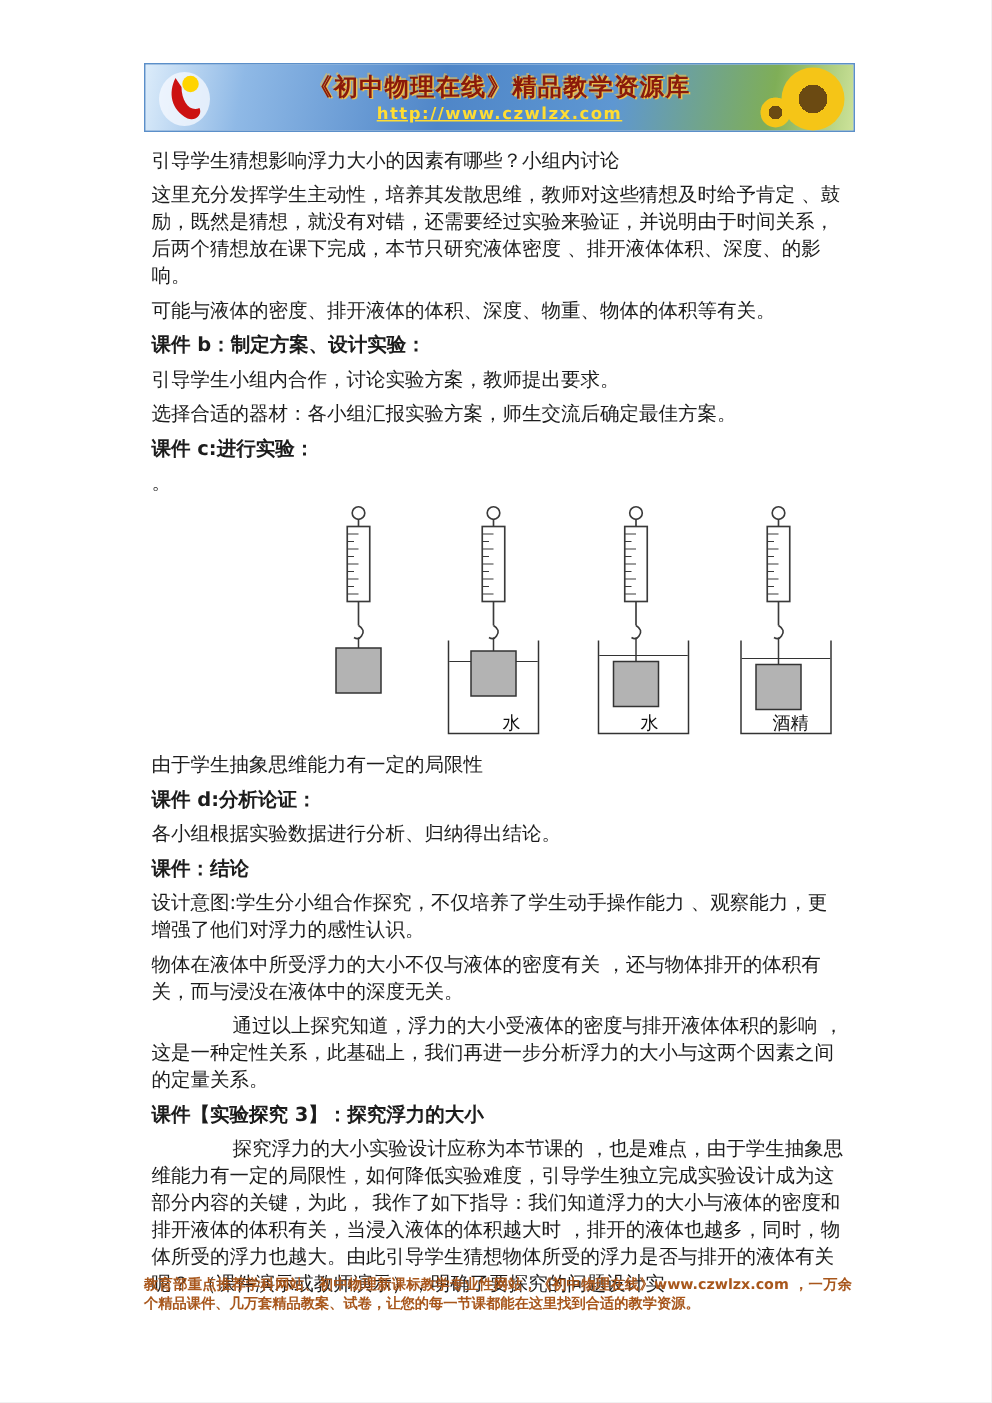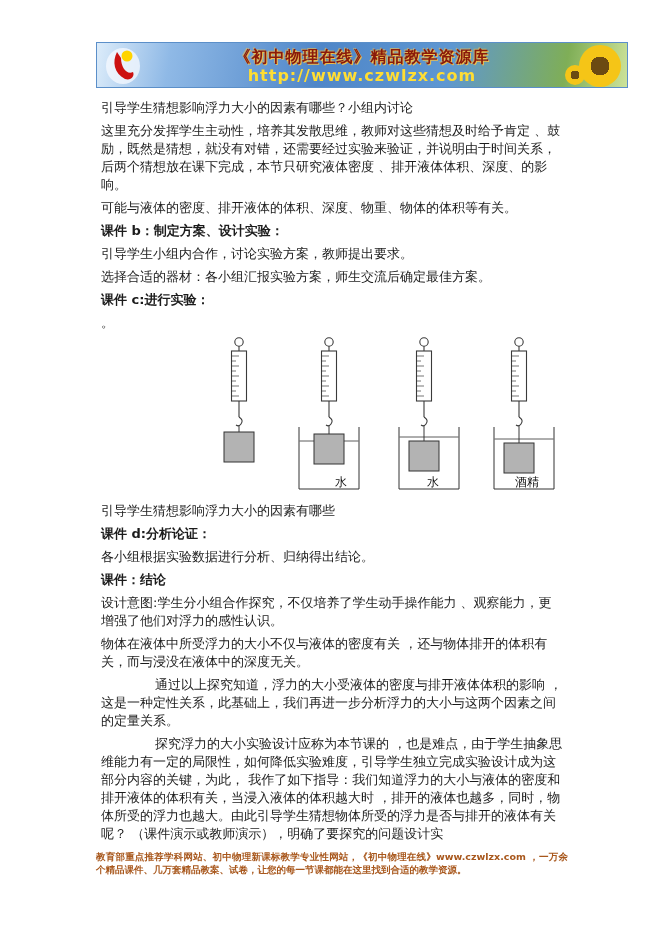--- a/index.html
+++ b/index.html
@@ -2,34 +2,34 @@
 <html><head>
 <meta charset="utf-8">
 <style>
   html,body{margin:0;padding:0;background:#e8e8e8;}
   .page{
     position:relative;width:661px;height:935px;margin:0 auto;background:#ffffff;
     overflow:hidden;font-family:"DejaVu Sans",sans-serif;color:#1c1c1c;
   }
   
   .banner{
-    position:absolute;left:96px;top:42px;width:532px;height:46px;box-sizing:border-box;
+    position:absolute;left:96px;top:42px;width:474px;height:46px;box-sizing:border-box;
     border:1px solid #5b8fc9;
     background:linear-gradient(100deg,#dcecfa 0%,#8fb9e6 14%,#4f86c8 42%,#5e97d2 66%,#7fae57 88%,#cde39a 100%);
     display:flex;align-items:center;
   }
   .banner-logo{position:absolute;left:5px;top:3px;width:42px;height:40px;}
   .banner-text{flex:1;text-align:center;padding-top:2px;line-height:1;}
   .banner-title{
     font-size:16px;font-weight:bold;color:#8a1a0a;letter-spacing:1px;
     text-shadow:1px 1px 0 rgba(243,194,74,.95), -1px -1px 0 rgba(243,194,74,.6);
   }
   .banner-url{
-    display:inline-block;margin-top:3px;font-size:16px;font-weight:bold;
-    color:#ffdd33;cursor:pointer;letter-spacing:1px;
+    display:inline-block;margin-top:3px;font-size:11px;font-weight:bold;
+    color:#ffdd33;text-decoration:underline;cursor:pointer;letter-spacing:1px;
   }
   .sunflower{position:absolute;border-radius:50%;
     background:radial-gradient(circle,#6b4a12 0 32%,#f5c517 32% 72%,rgba(0,0,0,0) 72%);}
   .sf-big{right:6px;top:2px;width:42px;height:42px;}
   .sf-small{right:42px;top:22px;width:20px;height:20px;}
   
   .content{position:absolute;left:96px;top:94px;width:472px;font-size:13px;line-height:18px;}
   .content p{margin:5px;}
   .h{font-weight:bold;}
   .i1{margin-left:26px;}
@@ -118,25 +118,26 @@
           <use href="#springScale" x="308"></use>
           <line x1="308" y1="88" x2="308" y2="106"></line>
           <path d="M283 90 V152 H343 V90" stroke="#333"></path>
           <line x1="283.5" y1="102" x2="342.5" y2="102" stroke="#333" stroke-width="0.8"></line>
           <rect x="293" y="106" width="30" height="30" fill="#b3b3b3" stroke="#333"></rect>
           <text x="316" y="149" font-size="12" fill="#111" stroke="none" text-anchor="middle">酒精</text>
         </g>
       </svg>
     </div>
 
-    <p class="i1">引导学生猜想影响浮力大小的因素有哪些</p>
+    <p class="i1">由于学生抽象思维能力有一定的局限性</p>
     <p class="h">课件 d:分析论证：</p>
     <p class="i1">各小组根据实验数据进行分析、归纳得出结论。</p>
     <p class="h mt">课件：结论</p>
     <p class="i1">设计意图:学生分小组合作探究，不仅培养了学生动手操作能力 、观察能力，更增强了他们对浮力的感性认识。</p>
     <p class="i1">物体在液体中所受浮力的大小不仅与液体的密度有关 ，还与物体排开的体积有关，而与浸没在液体中的深度无关。</p>
     <p class="hang">通过以上探究知道，浮力的大小受液体的密度与排开液体体积的影响 ，这是一种定性关系，此基础上，我们再进一步分析浮力的大小与这两个因素之间的定量关系。</p>
+    <p class="h">课件【实验探究 3】：探究浮力的大小</p>
     <p class="hang">探究浮力的大小实验设计应称为本节课的 ，也是难点，由于学生抽象思维能力有一定的局限性，如何降低实验难度，引导学生独立完成实验设计成为这部分内容的关键，为此， 我作了如下指导：我们知道浮力的大小与液体的密度和排开液体的体积有关，当浸入液体的体积越大时 ，排开的液体也越多，同时，物体所受的浮力也越大。由此引导学生猜想物体所受的浮力是否与排开的液体有关呢？ （课件演示或教师演示），明确了要探究的问题设计实</p>
   </div>
 
   <div class="footer">教育部重点推荐学科网站、初中物理新课标教学专业性网站，《初中物理在线》www.czwlzx.com ，一万余个精品课件、几万套精品教案、试卷，让您的每一节课都能在这里找到合适的教学资源。</div>
 
 </div>
 
 </body></html>

